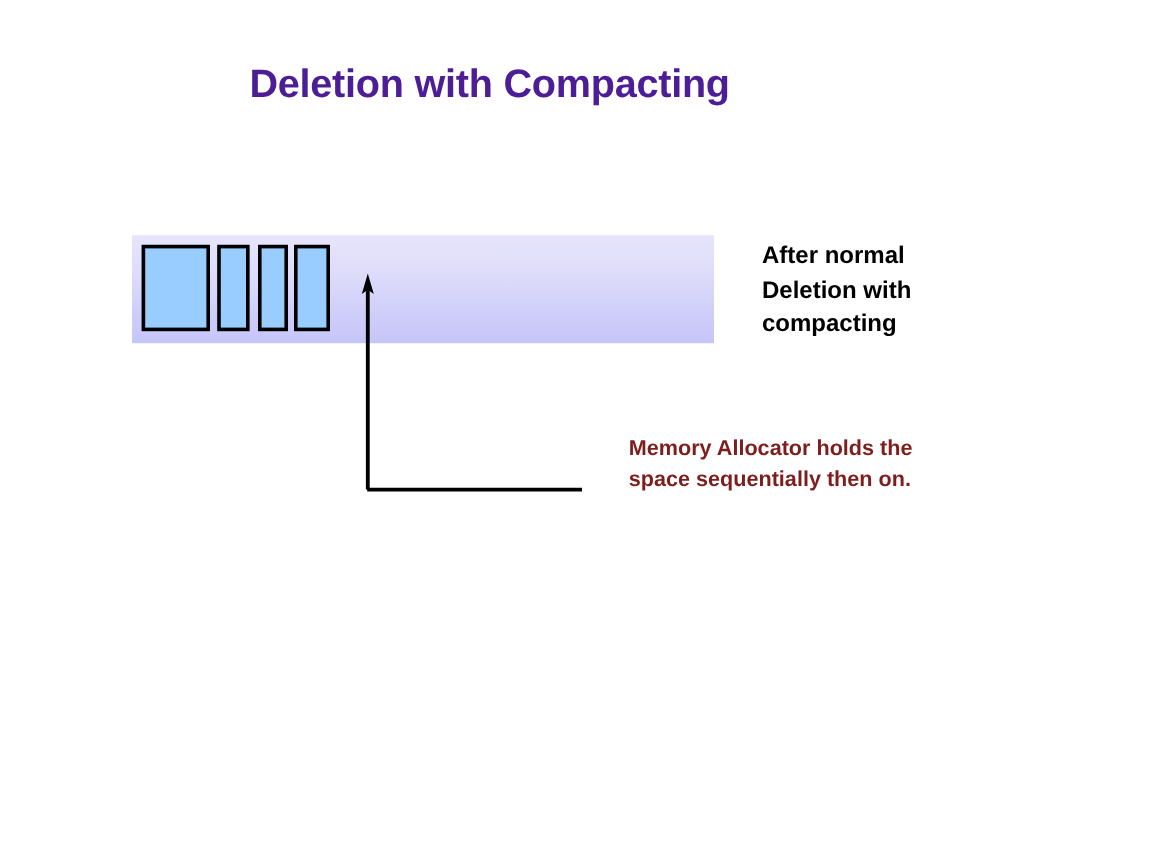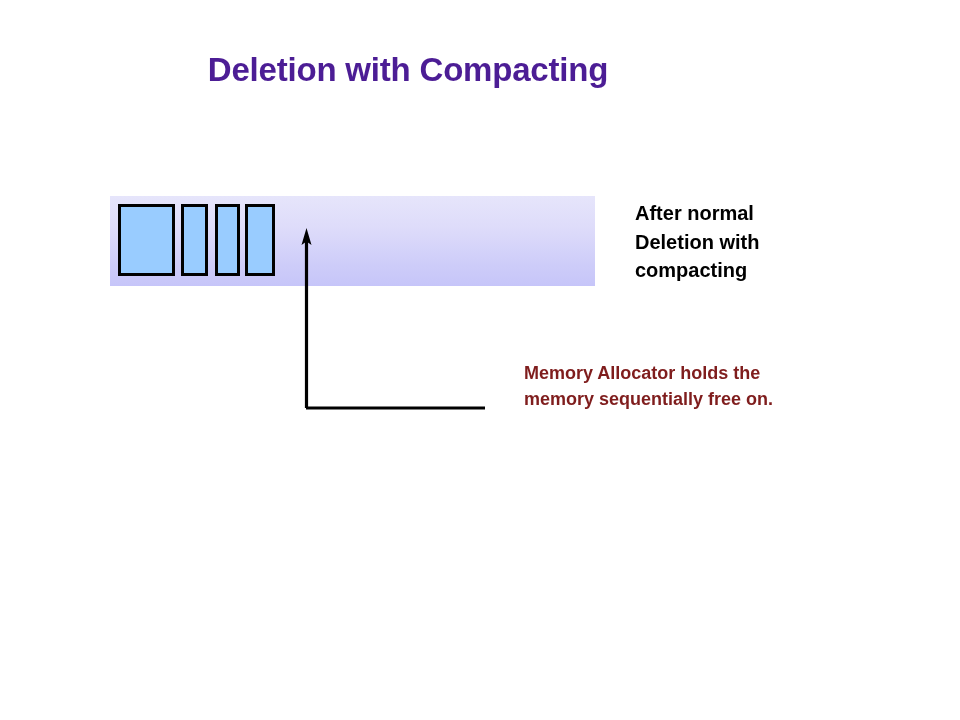--- a/index.html
+++ b/index.html
@@ -128,16 +128,16 @@
   </svg>
 
   <div class="side-label">
     <span class="tline">After normal</span>
     <span class="tline">Deletion with</span>
     <span class="tline">compacting</span>
   </div>
 
   <div class="annotation">
     <span class="tline">Memory Allocator holds the</span>
-    <span class="tline">memory sequentially free on.</span>
+    <span class="tline">space sequentially then on.</span>
   </div>
 
 </div>
 
 </body></html>

